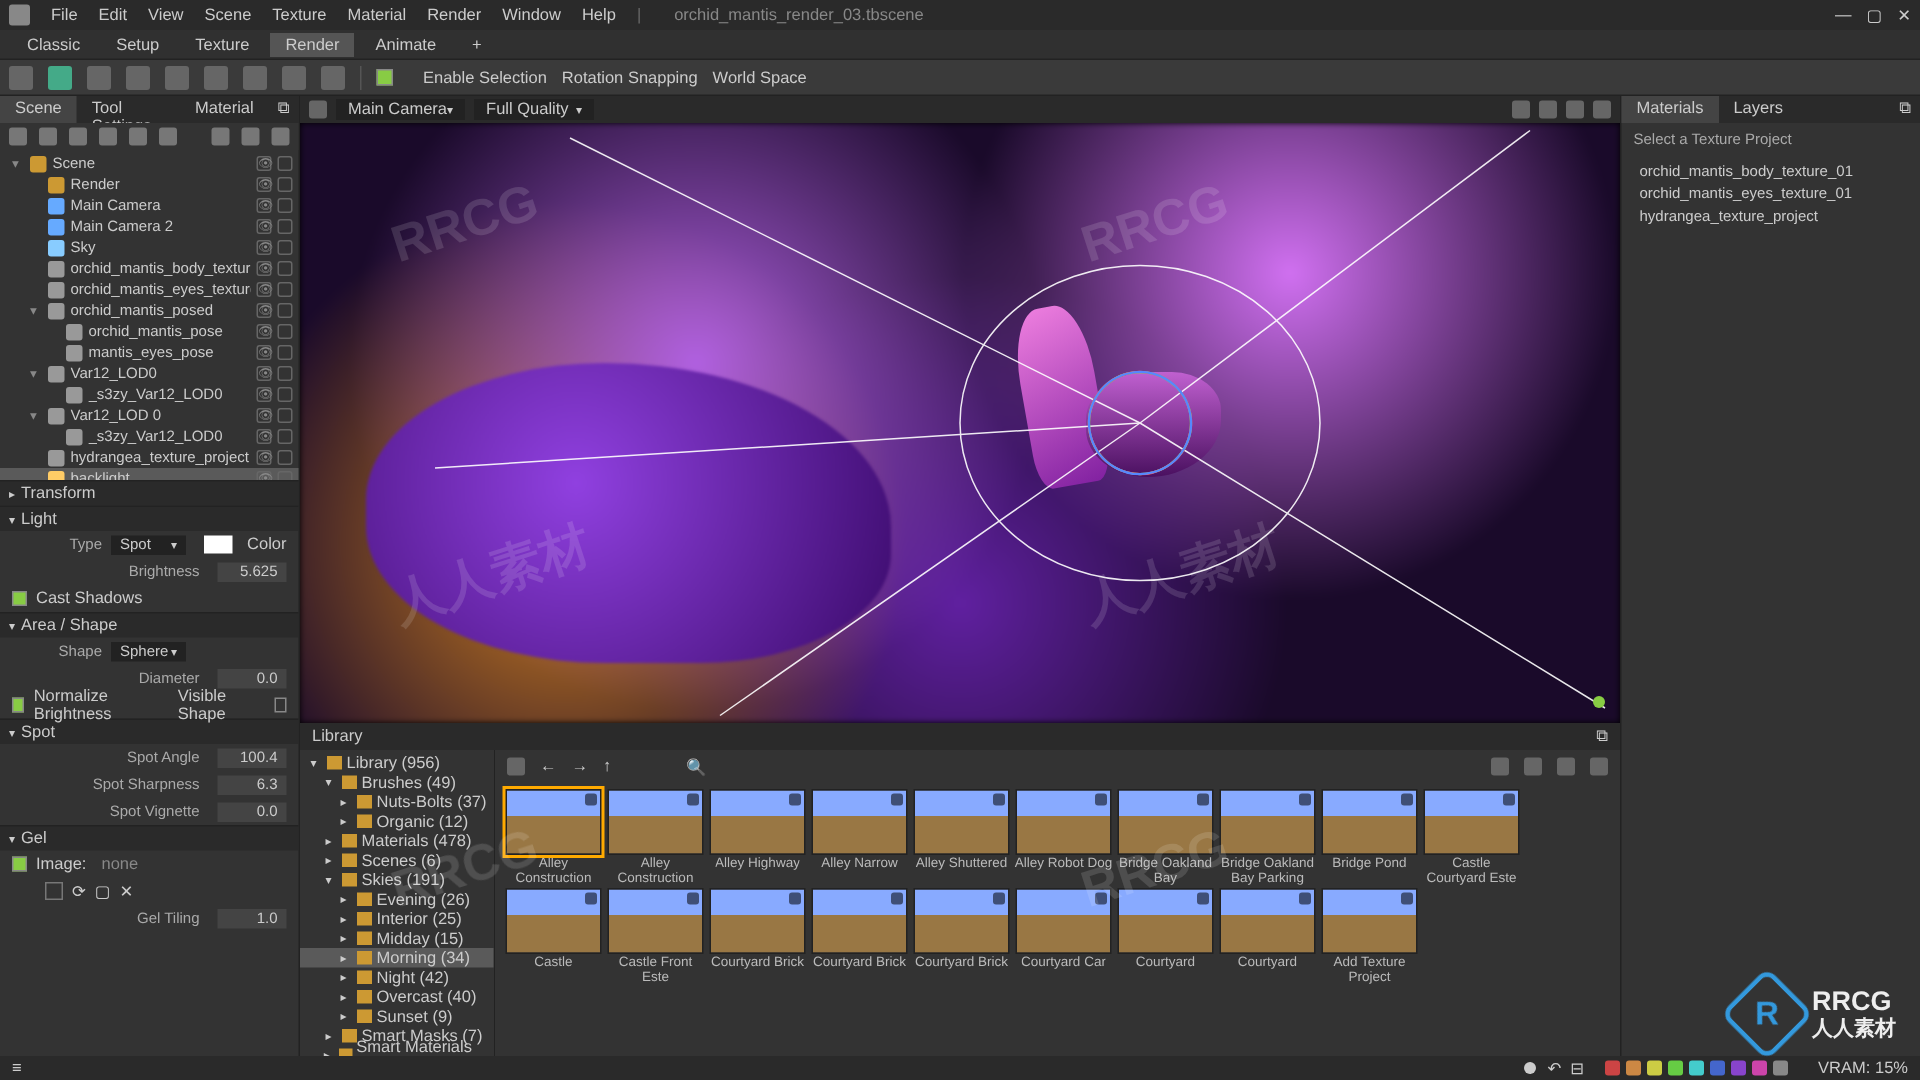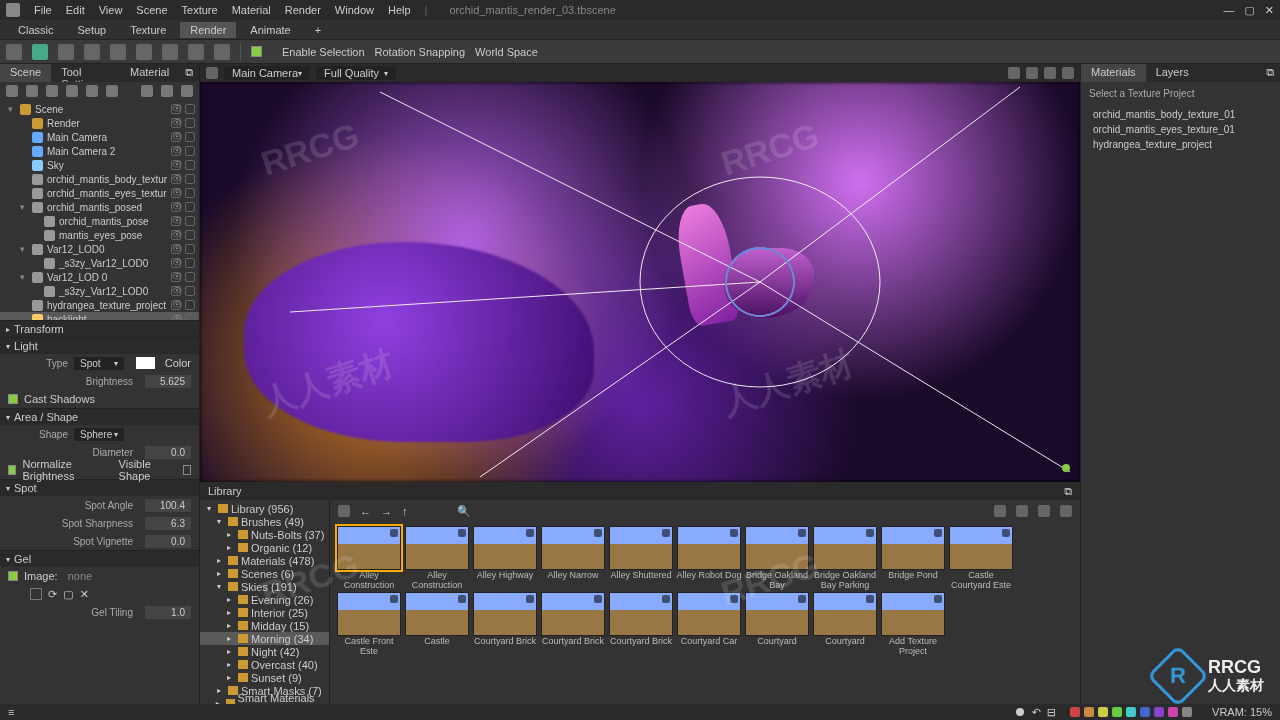--- a/index.html
+++ b/index.html
@@ -582,25 +582,25 @@
                 <div class="cap">Bridge Pond</div>
               </div>
               <div class="thumb">
                 <div class="img"></div>
                 <div class="cap">Castle Courtyard Este</div>
               </div>
             </div>
      <div class="librow" id="librow2">
               <div class="thumb">
                 <div class="img"></div>
+                <div class="cap">Castle</div>
+              </div>
+              <div class="thumb">
+                <div class="img"></div>
                 <div class="cap">Castle Front Este</div>
-              </div>
-              <div class="thumb">
-                <div class="img"></div>
-                <div class="cap">Castle</div>
               </div>
               <div class="thumb">
                 <div class="img"></div>
                 <div class="cap">Courtyard Brick</div>
               </div>
               <div class="thumb">
                 <div class="img"></div>
                 <div class="cap">Courtyard Brick</div>
               </div>
               <div class="thumb">

